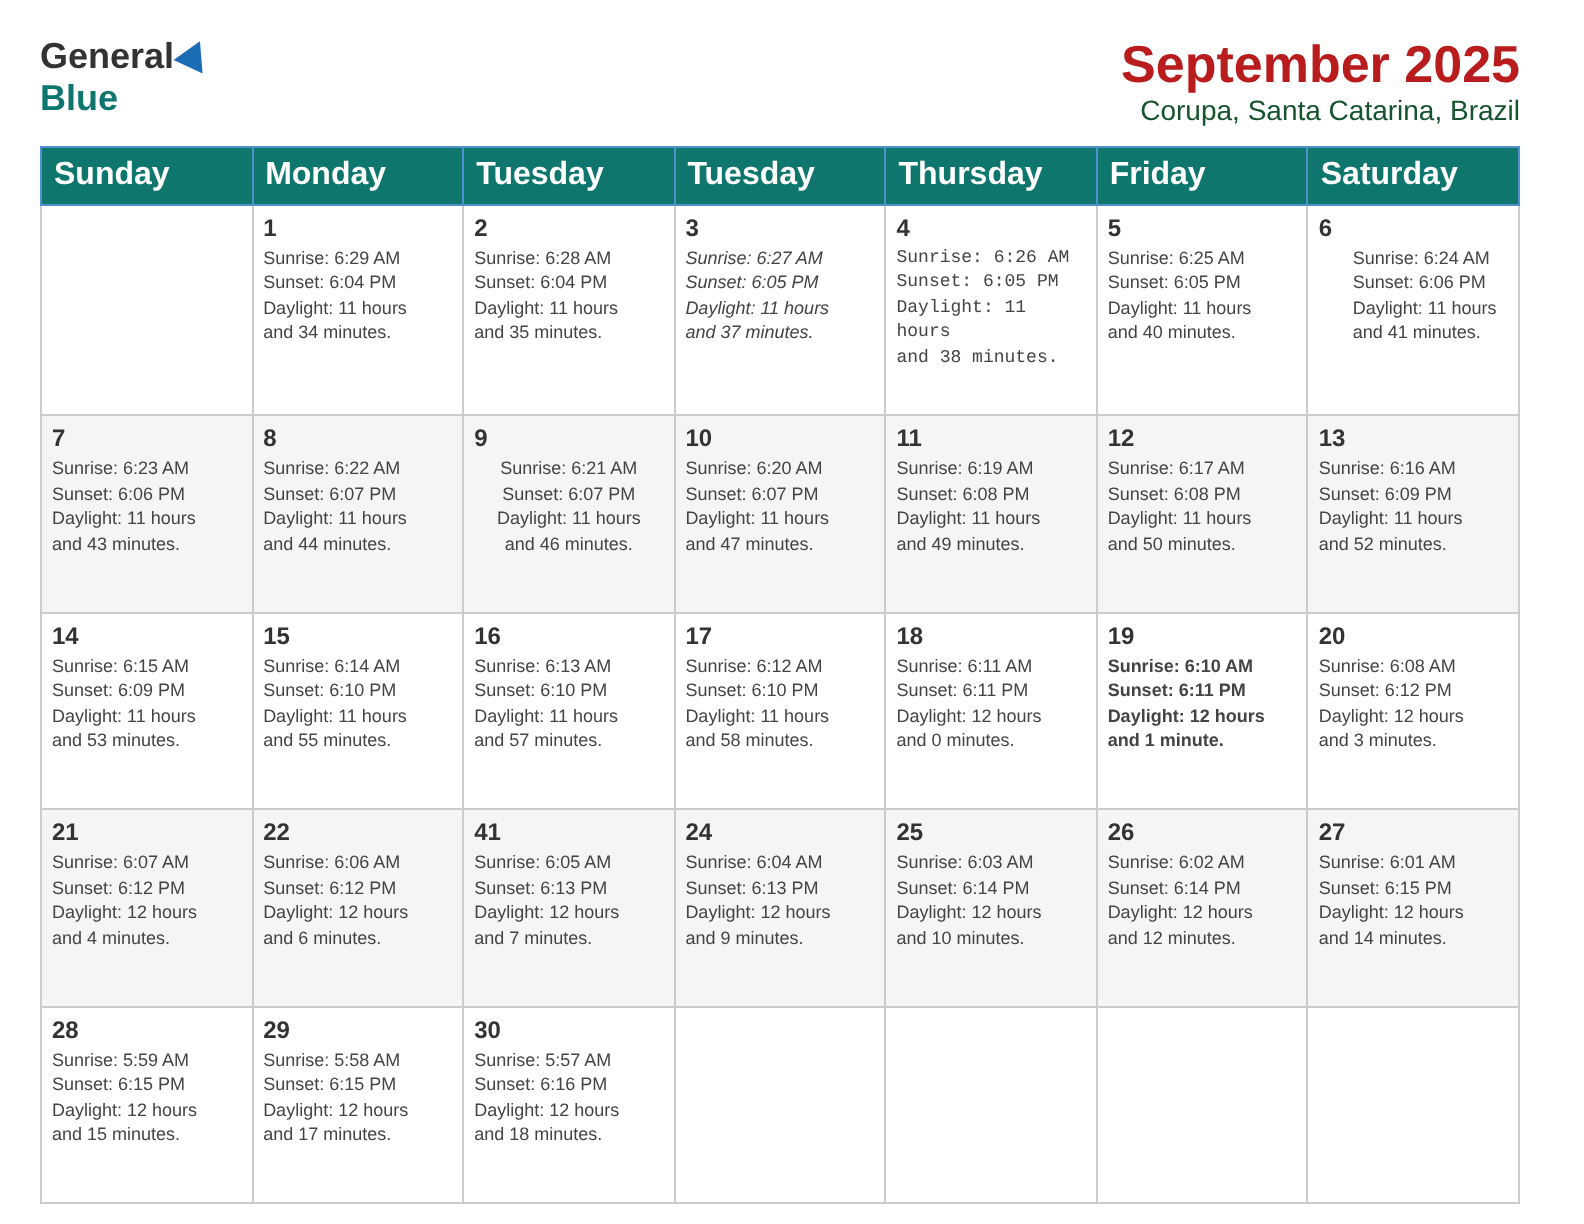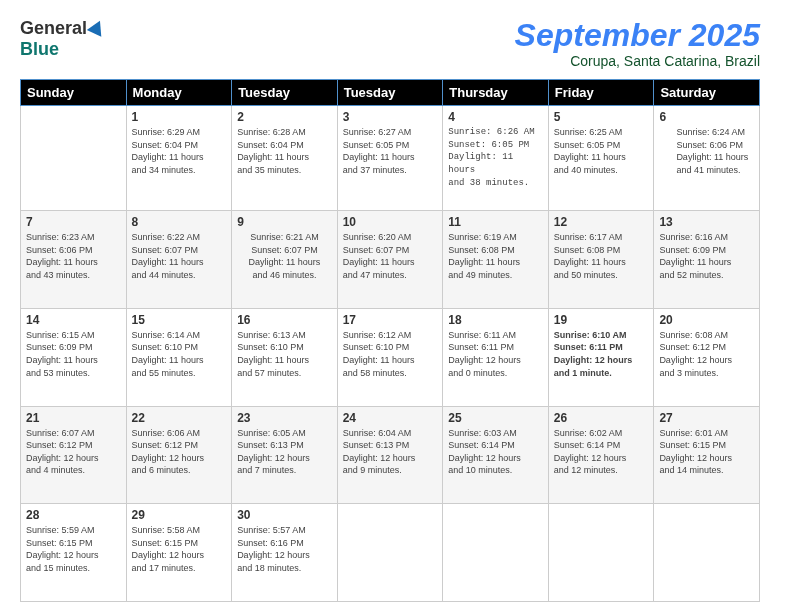--- a/index.html
+++ b/index.html
@@ -51,43 +51,42 @@
       border-bottom: 14px solid #1a6db5;
       margin-left: 2px;
       transform: rotate(25deg);
       position: relative;
       top: -2px;
     }
     .title-block {
       text-align: right;
     }
     .month-title {
-      font-size: 32px;
+      font-size: 26px;
       font-weight: bold;
-      color: #3b82f6;
+      color: #b91c1c;
       line-height: 1.1;
-      font-style: italic;
     }
     .location {
       font-size: 14px;
       color: #14532d;
     }
     .calendar {
       flex: 1;
       border: 1px solid #ccc;
       border-collapse: collapse;
       width: 100%;
       table-layout: fixed;
     }
     .calendar th {
-      background-color: #000000;
+      background-color: #0f766e;
       color: #fff;
       text-align: left;
       padding: 5px 6px;
-      font-size: 13px;
+      font-size: 16px;
       border: 1px solid #5090cc;
     }
     .calendar td {
       vertical-align: top;
       border: 1px solid #ccc;
       padding: 4px 5px;
       font-size: 9.5px;
       color: #333;
       height: 82px;
       width: calc(100% / 7);
@@ -156,21 +155,21 @@
           </td>
           <td>
             <span class="day-num">2</span>
             <div class="day-info" style="white-space: pre-line;">Sunrise: 6:28 AM
 Sunset: 6:04 PM
 Daylight: 11 hours
 and 35 minutes.</div>
           </td>
           <td>
             <span class="day-num">3</span>
-            <div class="day-info" style="white-space: pre-line;">Sunrise: 6:27 AM
+            <div class="day-info" style="white-space: pre-line; font-style: italic;">Sunrise: 6:27 AM
 Sunset: 6:05 PM
 Daylight: 11 hours
 and 37 minutes.</div>
           </td>
           <td>
             <span class="day-num">4</span>
             <div class="day-info" style="white-space: pre-line; font-family: Liberation Mono, monospace;">Sunrise: 6:26 AM
 Sunset: 6:05 PM
 Daylight: 11 hours
 and 38 minutes.</div>
@@ -301,21 +300,21 @@
 and 4 minutes.</div>
           </td>
           <td>
             <span class="day-num">22</span>
             <div class="day-info" style="white-space: pre-line;">Sunrise: 6:06 AM
 Sunset: 6:12 PM
 Daylight: 12 hours
 and 6 minutes.</div>
           </td>
           <td>
-            <span class="day-num">23</span>
+            <span class="day-num">41</span>
             <div class="day-info" style="white-space: pre-line;">Sunrise: 6:05 AM
 Sunset: 6:13 PM
 Daylight: 12 hours
 and 7 minutes.</div>
           </td>
           <td>
             <span class="day-num">24</span>
             <div class="day-info" style="white-space: pre-line;">Sunrise: 6:04 AM
 Sunset: 6:13 PM
 Daylight: 12 hours

